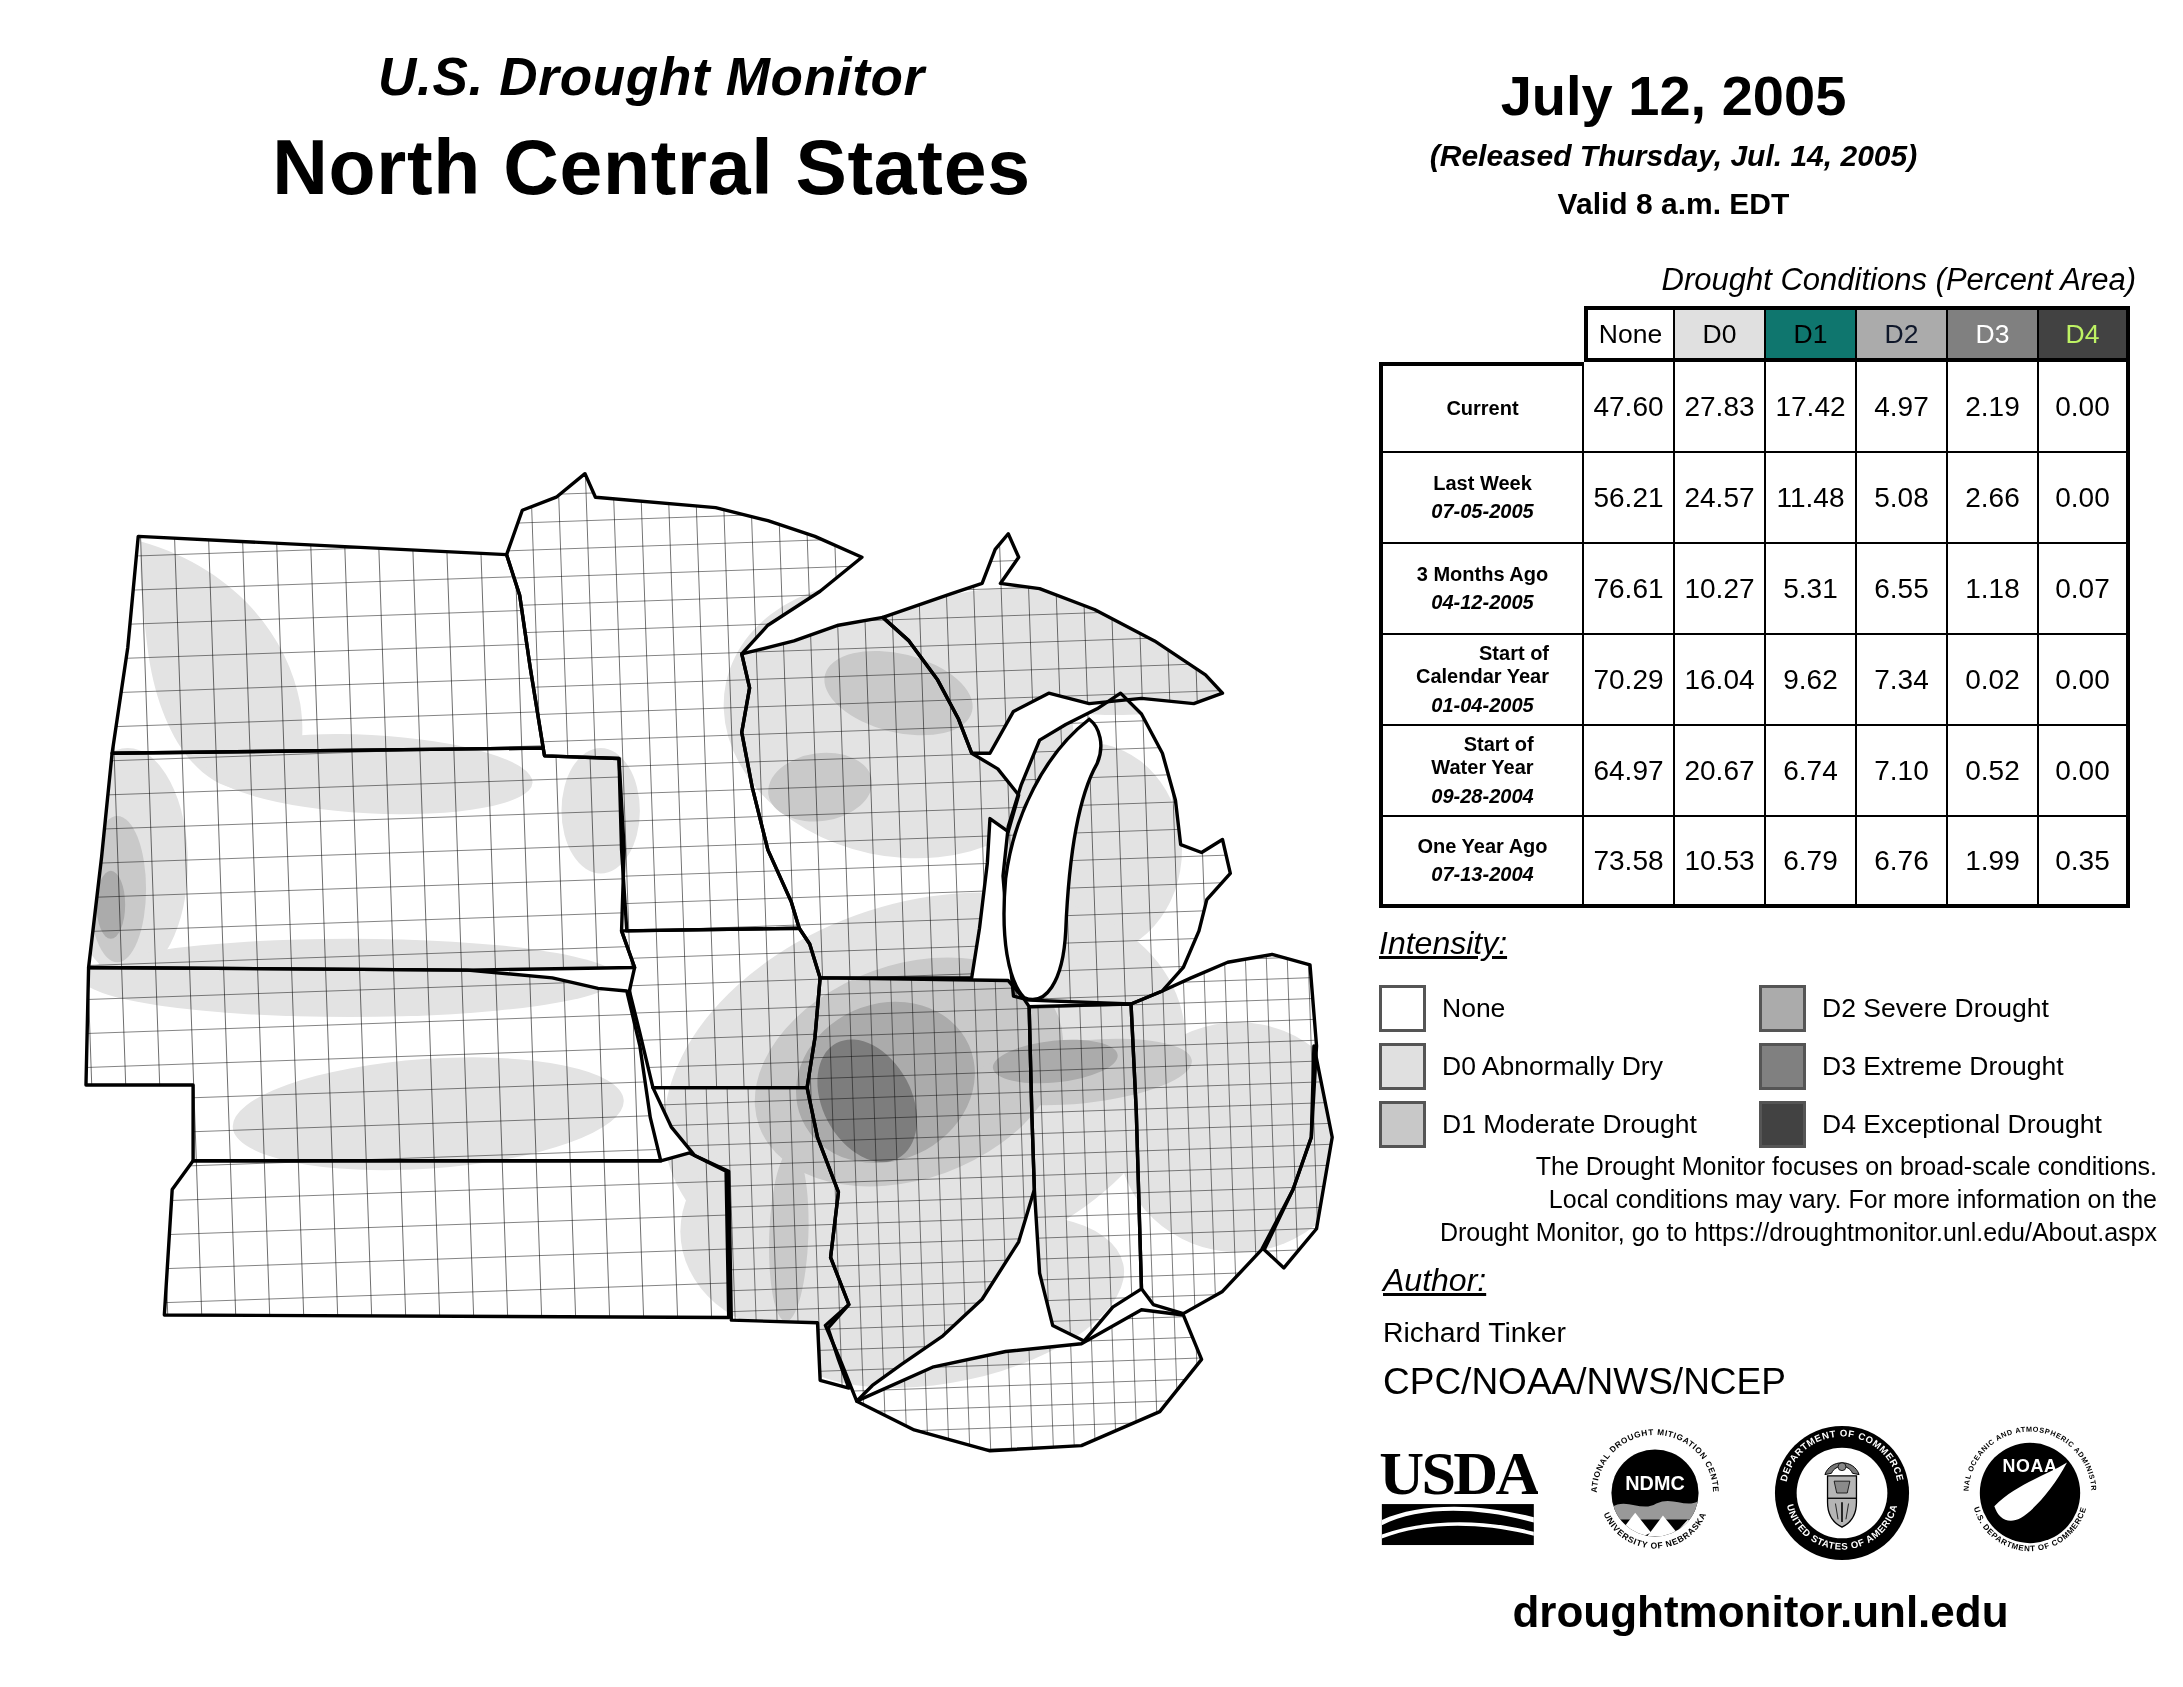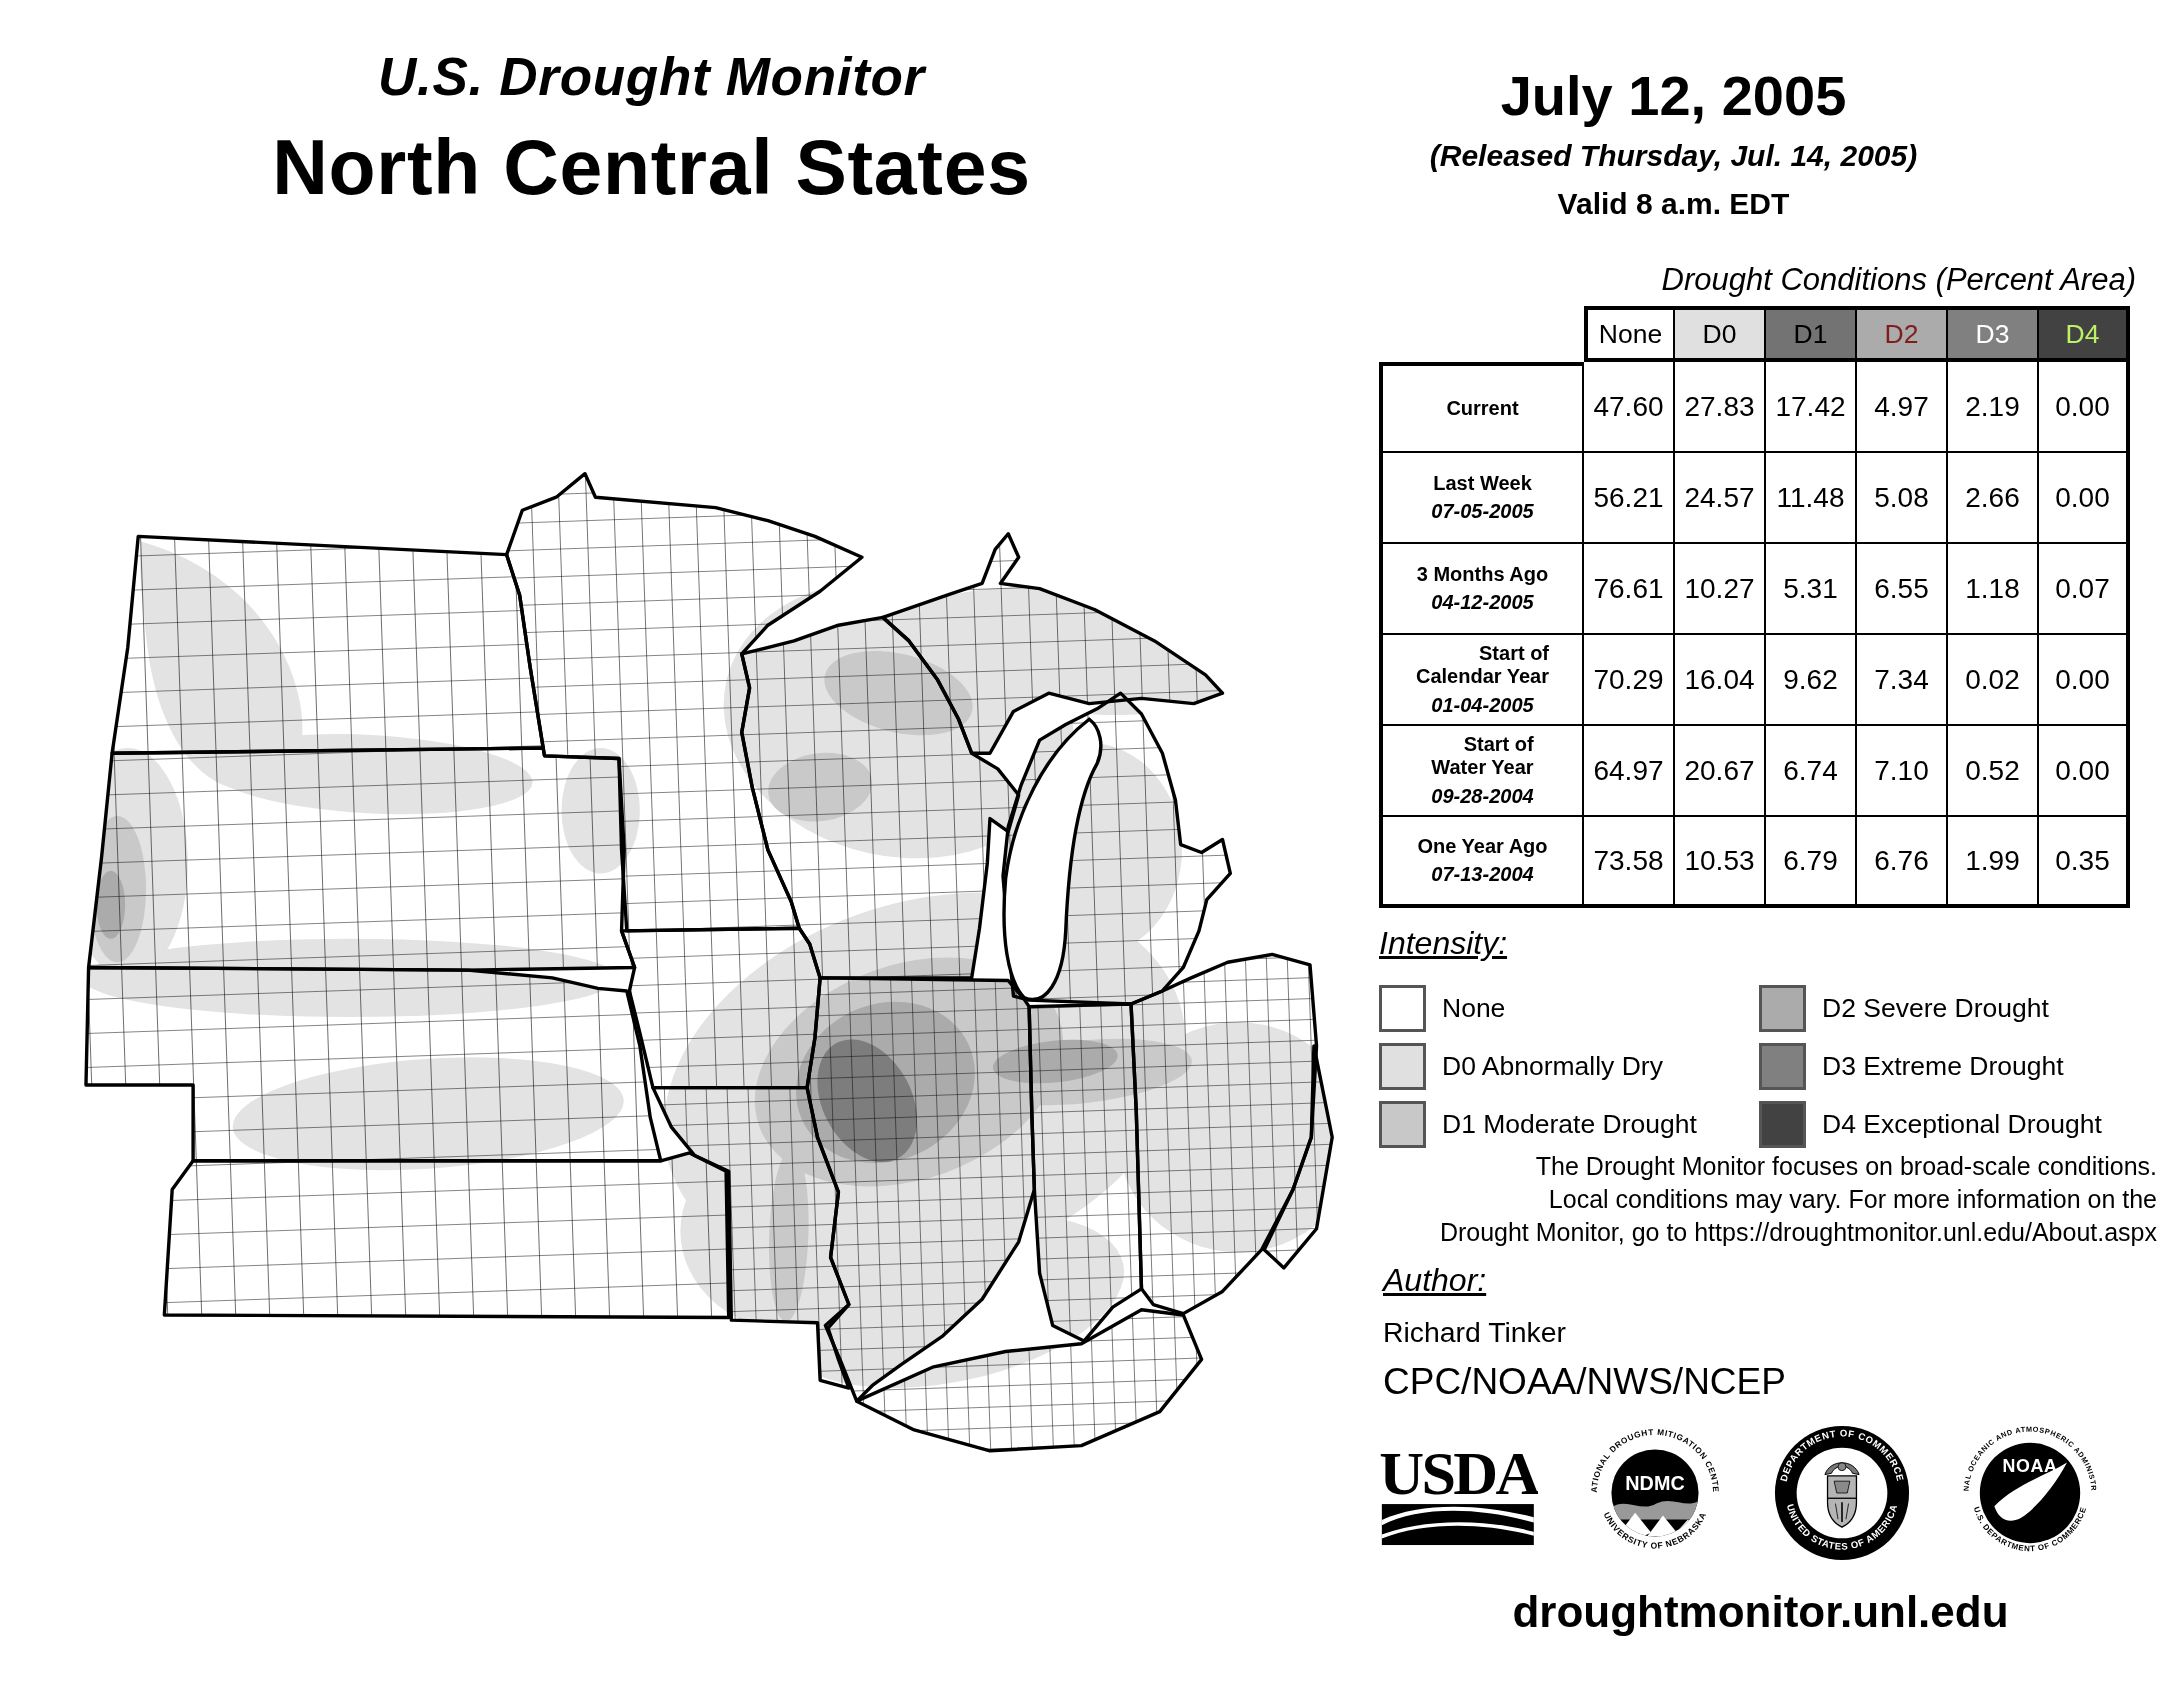--- a/index.html
+++ b/index.html
@@ -80,22 +80,22 @@
   <div class="date-released">(Released Thursday, Jul. 14, 2005)</div>
   <div class="date-valid">Valid 8 a.m. EDT</div>
 </div>
 
 <div class="tabletitle">Drought Conditions (Percent Area)</div>
 
 <div class="dmtable">
   <div class="cell hblank"></div>
   <div class="cell hcell first" style="background-color: rgb(255, 255, 255); color: rgb(0, 0, 0);">None</div>
   <div class="cell hcell" style="background-color: rgb(224, 224, 224); color: rgb(0, 0, 0);">D0</div>
-  <div class="cell hcell" style="background-color: #737373; color: rgb(0, 0, 0);">D1</div>
-  <div class="cell hcell" style="background-color: rgb(171, 171, 171); color: #7f1d1d;">D2</div>
+  <div class="cell hcell" style="background-color: #0f766e; color: rgb(0, 0, 0);">D1</div>
+  <div class="cell hcell" style="background-color: rgb(171, 171, 171); color: #0f172a;">D2</div>
   <div class="cell hcell" style="background-color: rgb(128, 128, 128); color: rgb(255, 255, 255);">D3</div>
   <div class="cell hcell last" style="background-color: rgb(66, 66, 66); color: #bef264;">D4</div>
 
   <div class="cell lcell firstrow">
         <div class="rlabel">Current</div>
       </div>
   <div class="cell vcell">47.60</div>
   <div class="cell vcell">27.83</div>
   <div class="cell vcell">17.42</div>
   <div class="cell vcell">4.97</div>

